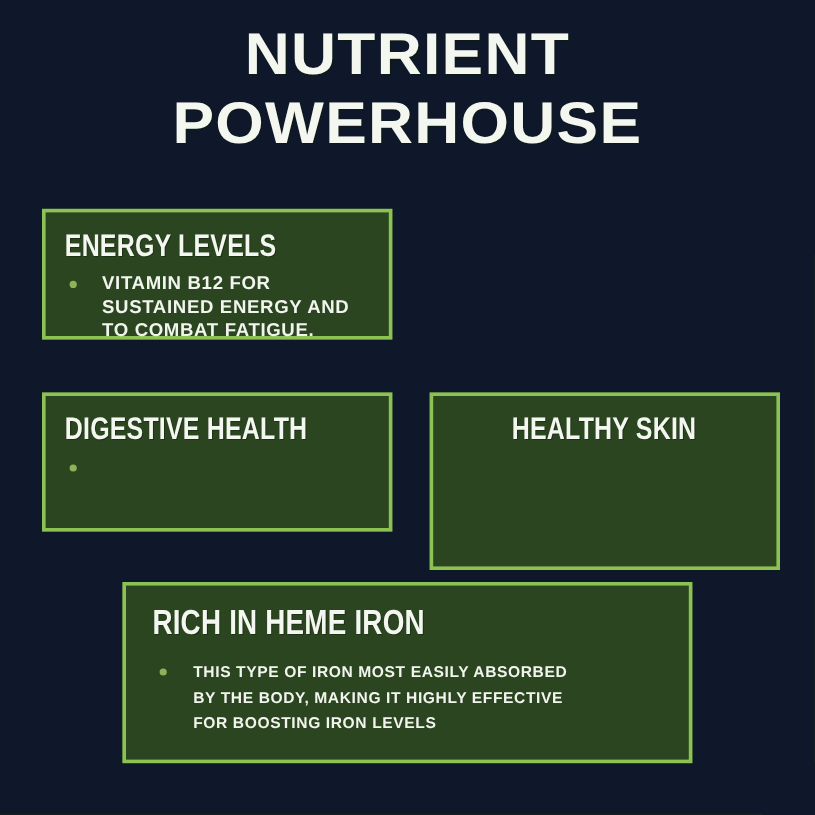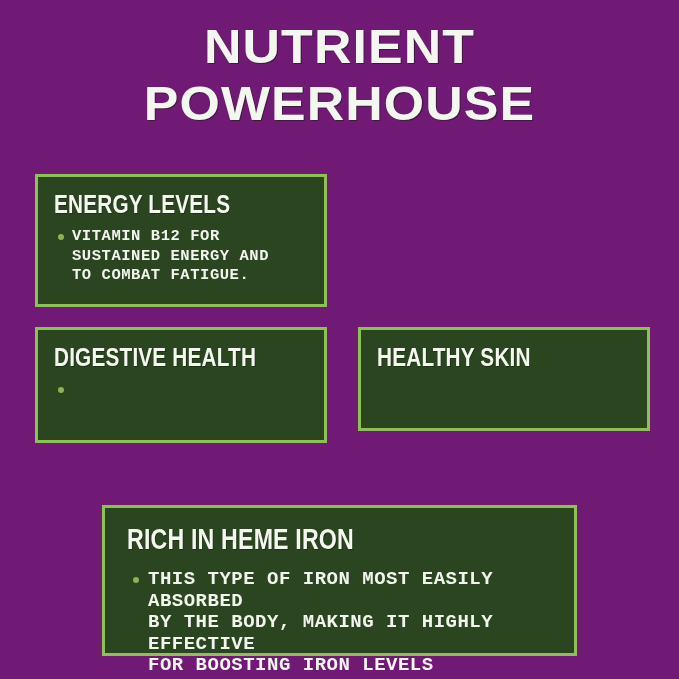--- a/index.html
+++ b/index.html
@@ -11,21 +11,21 @@
     height: 679px;
     background: #26401c;
     font-family: "Liberation Sans", sans-serif;
     overflow: hidden;
   }
 
   .poster {
     position: relative;
     width: 679px;
     height: 679px;
-    background: #701a75;
+    background: #0f172a;
     box-sizing: border-box;
   }
 
   
   .title-block {
     position: absolute;
     left: 0;
     top: 18px;
     width: 679px;
     text-align: center;
@@ -44,25 +44,25 @@
   }
 
   
   .card {
     position: absolute;
     box-sizing: border-box;
     background: #2b4520;
     border: 3px solid #8cc153;
     padding: 13px 16px 10px 16px;
   }
-  .card-energy    { left: 35px;  top: 174px; width: 292px; height: 133px; }
+  .card-energy    { left: 35px;  top: 174px; width: 292px; height: 109px; }
   .card-immune    { left: 358px; top: 174px; width: 292px; height: 133px; }
   .card-digestive { left: 35px;  top: 327px; width: 292px; height: 116px; }
-  .card-skin      { left: 358px; top: 327px; width: 292px; height: 104px; }
-  .card-iron      { left: 102px; top: 505px; width: 475px; height: 151px; padding: 16px 22px 12px 22px; }
+  .card-skin      { left: 358px; top: 327px; width: 292px; height: 148px; text-align: right; }
+  .card-iron      { left: 102px; top: 485px; width: 475px; height: 151px; padding: 16px 22px 12px 22px; }
 
   .card-heading {
     color: #f4f7f0;
     font-family: "Liberation Sans", sans-serif;
     font-weight: bold;
     font-size: 26px;
     line-height: 28px;
     letter-spacing: 0.2px;
     text-transform: uppercase;
     transform: scaleX(0.80);
@@ -87,30 +87,31 @@
     height: 6px;
     border-radius: 50%;
     background: #8fb159;
     margin: 7px 8px 0 4px;
   }
   .card-iron .bullet-dot {
     margin: 8px 9px 0 6px;
   }
   .bullet-text {
     color: #f2f5ee;
-    font-family: Liberation Mono, monospace;
+    font-family: Liberation Sans, sans-serif;
     font-weight: bold;
     font-size: 15.5px;
     line-height: 19.5px;
     letter-spacing: 0.55px;
     text-transform: uppercase;
     white-space: pre-line;
+    margin-left: 13px;
   }
   .card-iron .bullet-text {
-    font-size: 19px;
+    font-size: 13px;
     line-height: 21.5px;
     letter-spacing: 0.5px;
   }
 </style>
 </head>
 <body>
 
 <div class="poster">
 
   <div class="title-block">

